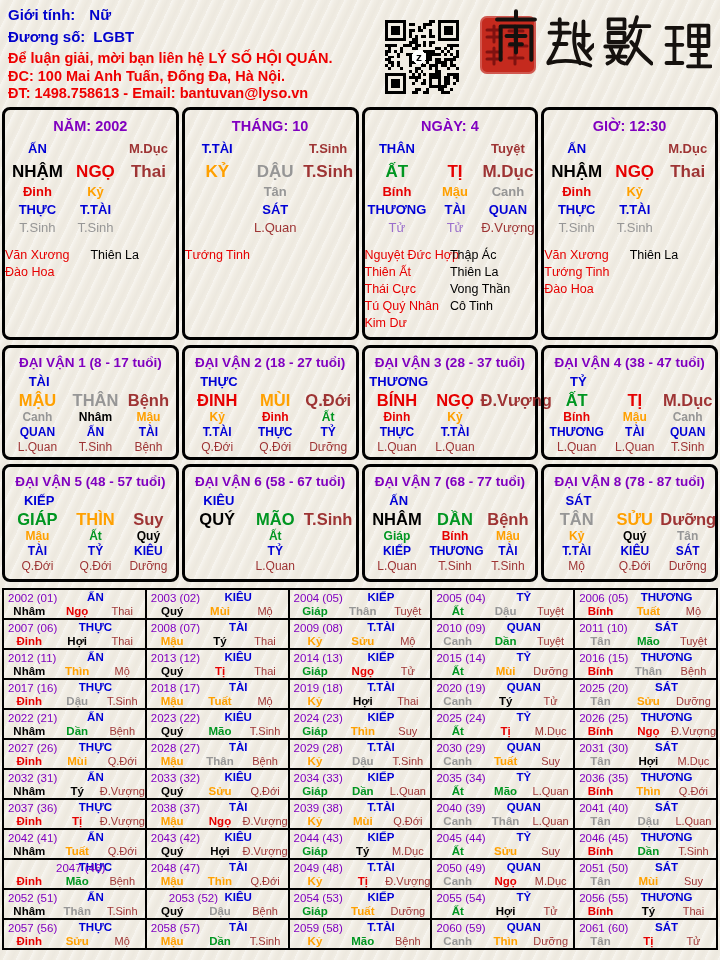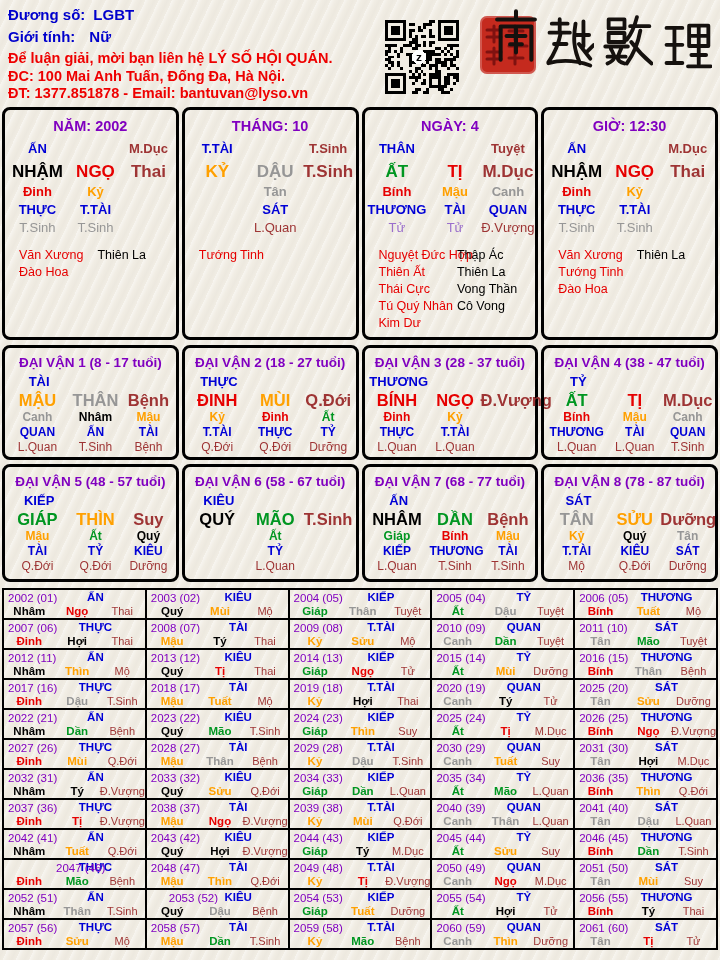--- a/index.html
+++ b/index.html
@@ -35,21 +35,21 @@
   .p-grid{display:grid;grid-template-columns:38% 30% 32%;text-align:center;}
   .p-grid span{white-space:nowrap;}
   .p-top{margin-top:7px;font-weight:bold;font-size:13px;}
   .p-main{margin-top:6px;font-weight:bold;font-size:17px;}
   .d-main{margin-top:2px;font-weight:bold;font-size:16.5px;}
   .p-sub{font-weight:bold;font-size:13px;line-height:17px;margin-top:1px;}
   .p-sub3{font-weight:normal;}
   .d-hid{font-weight:bold;font-size:12px;line-height:15px;}
   .d-hid3{font-weight:normal;}
   .d-than{margin-top:4px;width:40%;text-align:center;font-weight:bold;font-size:13px;white-space:nowrap;}
-  .p-stars{display:flex;margin-top:11px;padding-left:14px;font-size:12.5px;line-height:17px;}
+  .p-stars{display:flex;margin-top:11px;padding-left:0;font-size:12.5px;line-height:17px;}
   .stars-left{width:50%;}
   .stars-right{width:50%;}
   .star{white-space:nowrap;}
   
   .years{position:absolute;left:2px;top:588px;width:716px;display:grid;grid-template-columns:repeat(5,1fr);grid-auto-rows:30px;border:1px solid #000;box-sizing:border-box;}
   .ycell{border:1px solid #000;position:relative;box-sizing:border-box;overflow:visible;}
   .yl1{padding-top:1px;text-align:center;padding-left:42px;line-height:13px;font-size:11.5px;white-space:nowrap;}
   .yyear{position:absolute;left:4px;top:2px;font-size:11.5px;font-weight:normal;}
   .ythan{font-weight:bold;}
   .yl2{display:grid;grid-template-columns:36% 32% 32%;text-align:center;line-height:13px;font-size:11.5px;margin-top:1px;}
@@ -58,28 +58,28 @@
   .ytt{font-size:11px;}
 </style>
 </head>
 <body>
 
 <div class="page">
 
   <header class="hdr">
     <div class="hdr-left">
       <div class="h-line">
+        <span>Giới tính:</span><span class="h-gap2">Nữ</span>
+      </div>
+      <div class="h-line">
         <span>Đương số:</span><span class="h-gap">LGBT</span>
-      </div>
-      <div class="h-line">
-        <span>Giới tính:</span><span class="h-gap2">Nữ</span>
       </div>
       <div class="h-red">Để luận giải, mời bạn liên hệ LÝ SỐ HỘI QUÁN.</div>
       <div class="h-red">ĐC: 100 Mai Anh Tuấn, Đống Đa, Hà Nội.</div>
-      <div class="h-red">ĐT: 1377.851878 - Email: bantuvan@lyso.vn</div>
+      <div class="h-red">ĐT: 1498.758613 - Email: bantuvan@lyso.vn</div>
     </div>
 
     <svg class="qr" id="qr" viewBox="0 0 25 25" shape-rendering="crispEdges">
         <rect x="0" y="0" width="25" height="25" fill="#F1EDE4"></rect>
         <rect x="15" y="0" width="1" height="1" fill="#000"></rect>
         <rect x="16" y="0" width="1" height="1" fill="#000"></rect>
         <rect x="8" y="1" width="1" height="1" fill="#000"></rect>
         <rect x="9" y="1" width="1" height="1" fill="#000"></rect>
         <rect x="13" y="1" width="1" height="1" fill="#000"></rect>
         <rect x="14" y="1" width="1" height="1" fill="#000"></rect>
@@ -418,21 +418,21 @@
             <div class="star" style="color: rgb(230, 0, 0);">Nguyệt Đức Hợp</div>
             <div class="star" style="color: rgb(230, 0, 0);">Thiên Ất</div>
             <div class="star" style="color: rgb(230, 0, 0);">Thái Cực</div>
             <div class="star" style="color: rgb(230, 0, 0);">Tú Quý Nhân</div>
             <div class="star" style="color: rgb(230, 0, 0);">Kim Dư</div>
           </div>
           <div class="stars-right">
             <div class="star" style="color: rgb(0, 0, 0);">Thập Ác</div>
             <div class="star" style="color: rgb(0, 0, 0);">Thiên La</div>
             <div class="star" style="color: rgb(0, 0, 0);">Vong Thần</div>
-            <div class="star" style="color: rgb(0, 0, 0);">Cô Vong</div>
+            <div class="star" style="color: rgb(0, 0, 0);">Cô Tinh</div>
           </div>
         </div>
       </div>
       <div class="pillar">
         <div class="p-title" style="color: rgb(128, 0, 192);">GIỜ: 12:30</div>
         <div class="p-grid p-top">
           <span class="cell" style="color: rgb(0, 0, 214);">ẤN</span>
           <span class="cell"></span>
           <span class="cell" style="color: rgb(158, 52, 52);">M.Dục</span>
         </div>

